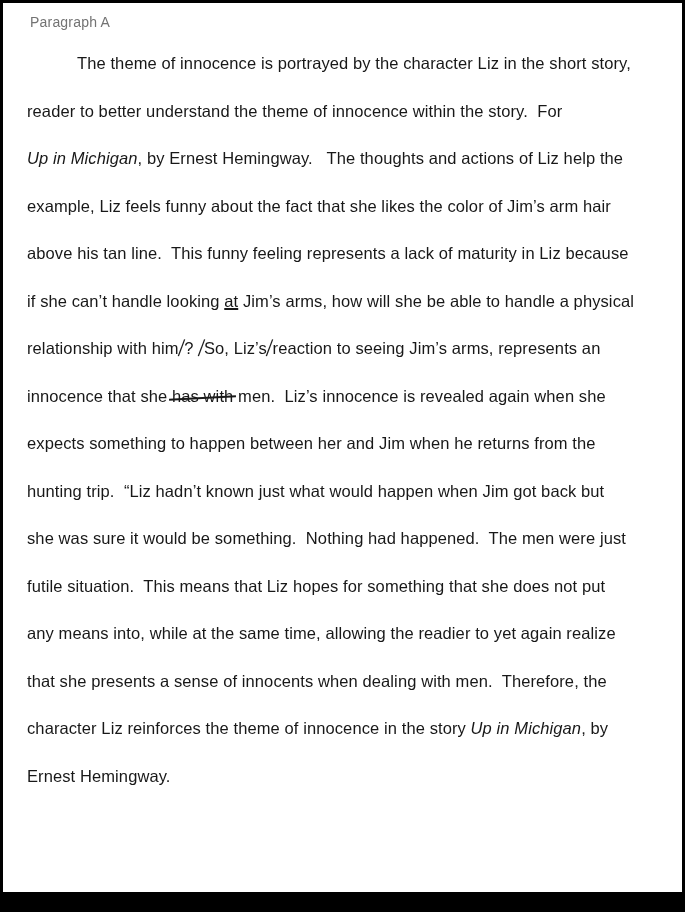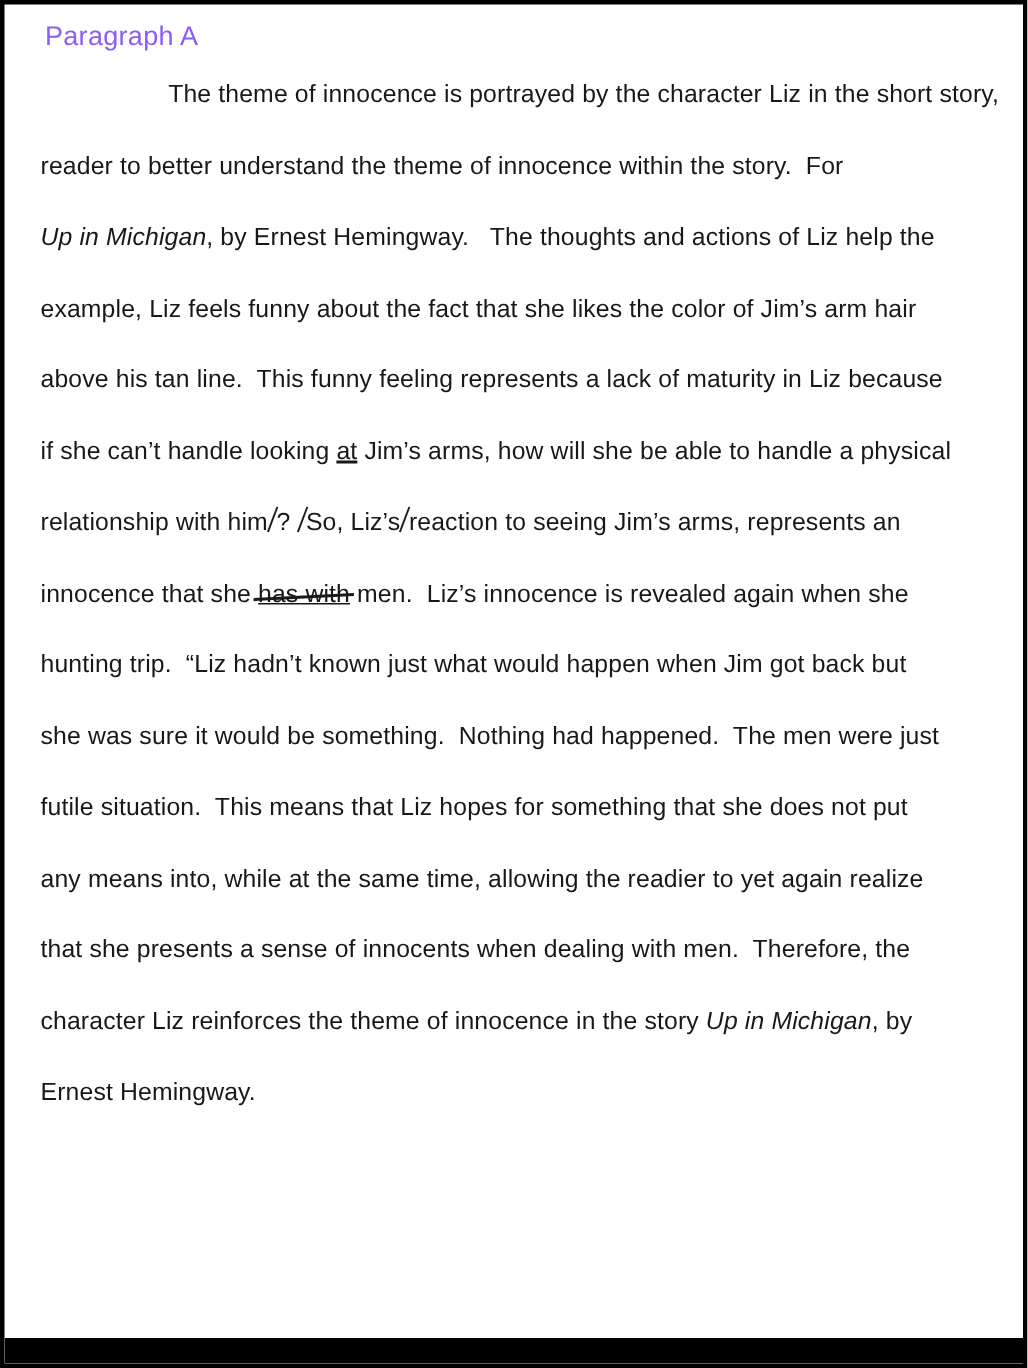--- a/index.html
+++ b/index.html
@@ -23,49 +23,47 @@
     left: 0;
     right: 0;
     bottom: 0;
     height: 17px;
     background: #000000;
   }
   .paragraph-label {
     position: absolute;
     top: 11px;
     left: 27px;
-    font-size: 18px;
+    font-size: 14px;
     letter-spacing: 0.2px;
-    color: #8b5cf6;
+    color: #737373;
   }
   .essay-body {
     position: absolute;
     top: 37px;
     left: 24px;
     right: 16px;
   }
   .line {
     font-size: 16.5px;
     line-height: 47.5px;
     white-space: pre;
     letter-spacing: 0.1px;
   }
   .line.indent {
     text-indent: 50px;
-    text-align: right;
   }
   .i { font-style: italic; }
   .u {
     text-decoration: underline;
     text-decoration-thickness: 1.5px;
   }
   .strike {
     position: relative;
     display: inline-block;
-    text-decoration: underline;
   }
   .strike::after {
     content: "";
     position: absolute;
     left: -3px;
     right: -3px;
     top: 52%;
     border-top: 2px solid #1a1a1a;
     transform: rotate(-3deg);
   }
@@ -86,20 +84,21 @@
 
   <div class="essay-body">
       <div class="line indent"><span>The theme of innocence is portrayed by the character Liz in the short story,</span></div>
       <div class="line"><span>reader to better understand the theme of innocence within the story.  For</span></div>
       <div class="line"><span class="i">Up in Michigan</span><span>, by Ernest Hemingway.   The thoughts and actions of Liz help the</span></div>
       <div class="line"><span>example, Liz feels funny about the fact that she likes the color of Jim’s arm hair</span></div>
       <div class="line"><span>above his tan line.  This funny feeling represents a lack of maturity in Liz because</span></div>
       <div class="line"><span>if she can’t handle looking </span><span class="u">at</span><span> Jim’s arms, how will she be able to handle a physical</span></div>
       <div class="line"><span>relationship with him</span><span class="slash">/</span><span>? </span><span class="slash">/</span><span>So, Liz’s</span><span class="slash">/</span><span>reaction to seeing Jim’s arms, represents an</span></div>
       <div class="line"><span>innocence that she </span><span class="strike">has with</span><span> men.  Liz’s innocence is revealed again when she</span></div>
+      <div class="line"><span>expects something to happen between her and Jim when he returns from the</span></div>
       <div class="line"><span>hunting trip.  “Liz hadn’t known just what would happen when Jim got back but</span></div>
       <div class="line"><span>she was sure it would be something.  Nothing had happened.  The men were just</span></div>
       <div class="line"><span>futile situation.  This means that Liz hopes for something that she does not put</span></div>
       <div class="line"><span>any means into, while at the same time, allowing the readier to yet again realize</span></div>
       <div class="line"><span>that she presents a sense of innocents when dealing with men.  Therefore, the</span></div>
       <div class="line"><span>character Liz reinforces the theme of innocence in the story </span><span class="i">Up in Michigan</span><span>, by</span></div>
       <div class="line"><span>Ernest Hemingway.</span></div>
     </div>
 
   <div class="scan-bar"></div>

